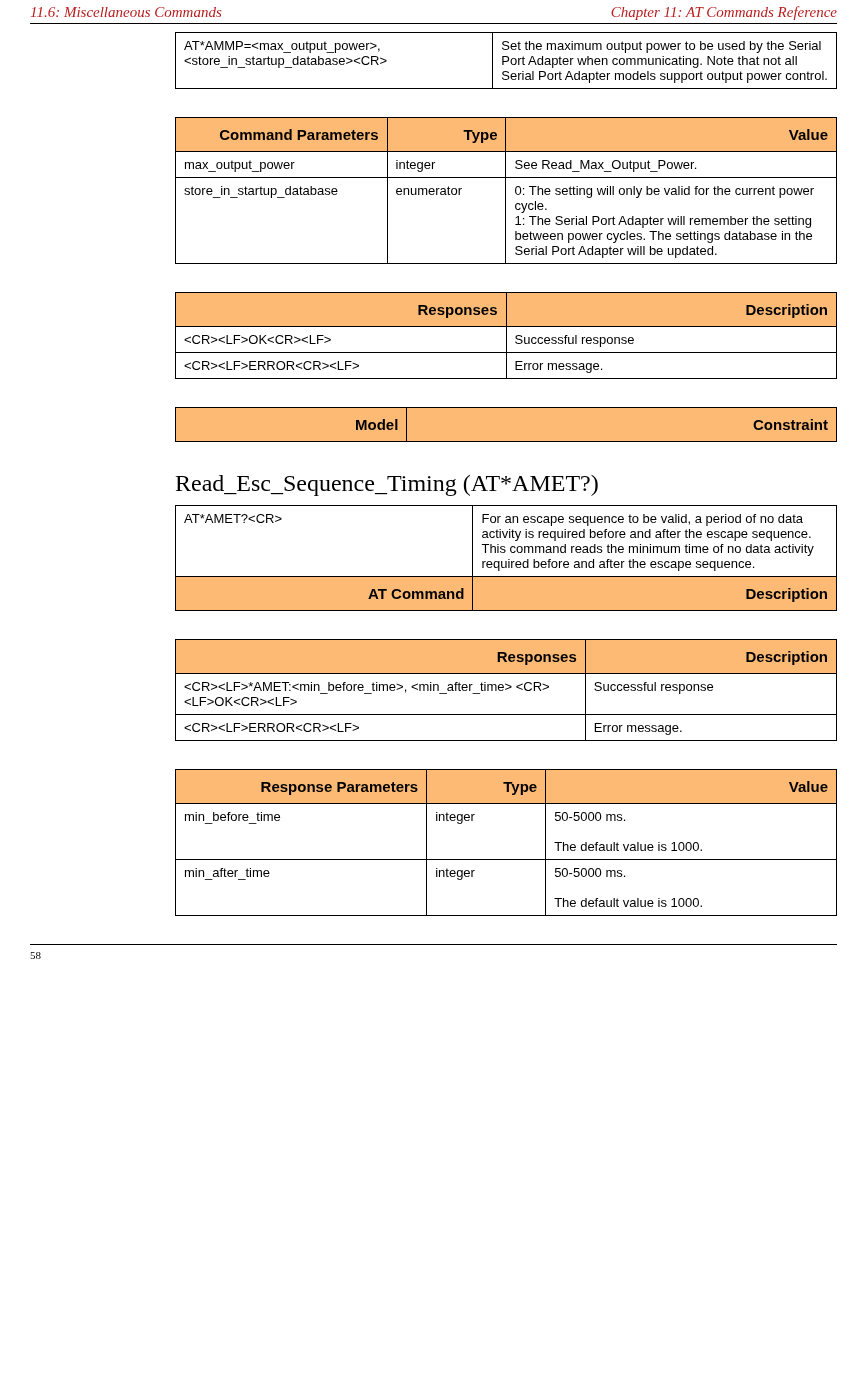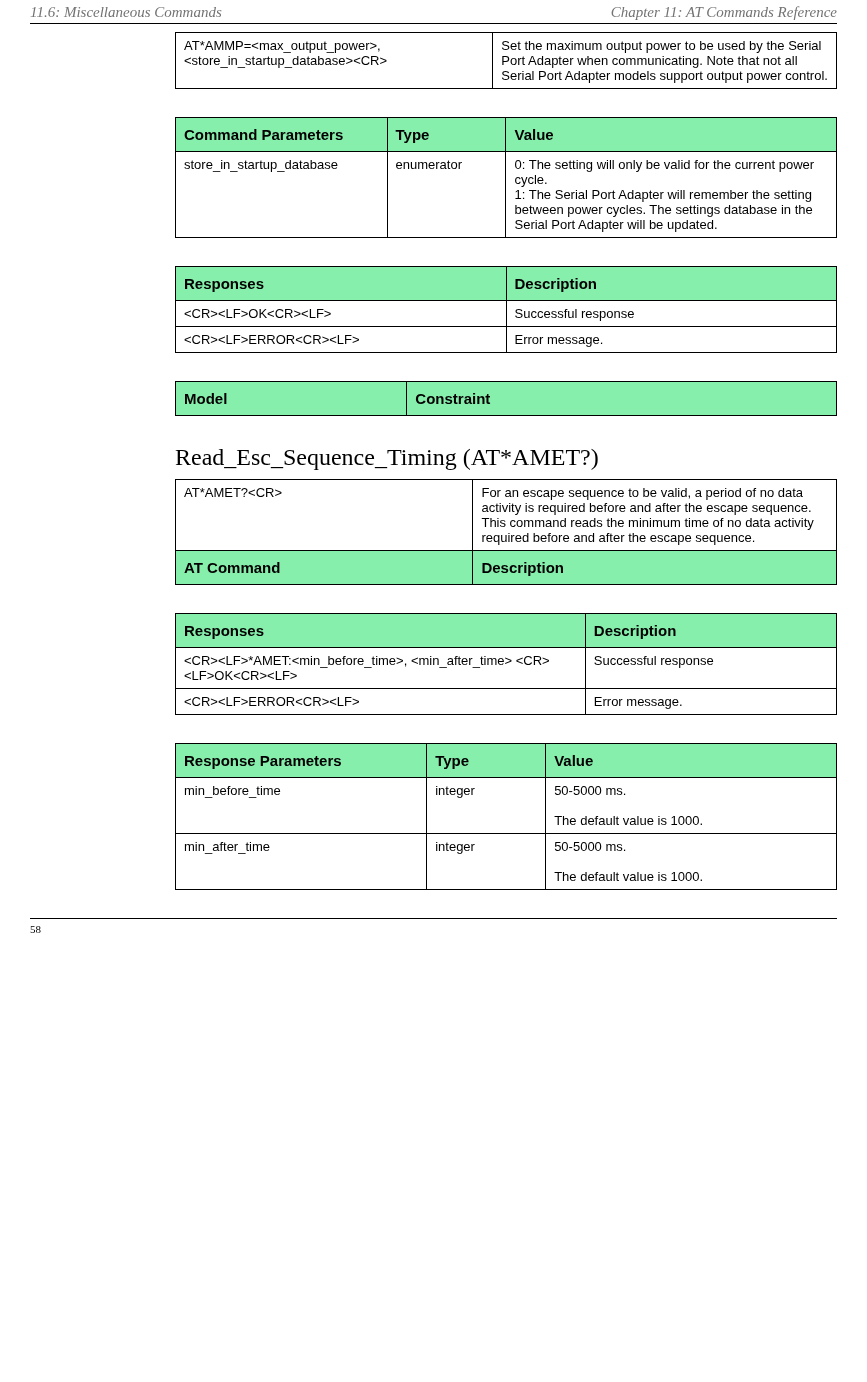--- a/index.html
+++ b/index.html
@@ -11,21 +11,21 @@
       font-size: 14px;
       color: #000;
     }
     .header-row {
       display: flex;
       justify-content: space-between;
       padding: 4px 30px 2px 30px;
       font-style: italic;
       font-family: Georgia, serif;
       font-size: 15px;
-      color: #737373;
+      color: #b91c1c;
     }
     .divider {
       border: none;
       border-top: 1.5px solid #000;
       margin: 0 30px 8px 30px;
     }
     .content {
       margin-left: 175px;
       margin-right: 30px;
     }
@@ -35,25 +35,26 @@
       margin-bottom: 28px;
     }
     th, td {
       border: 1px solid #000;
       padding: 5px 8px;
       text-align: left;
       vertical-align: top;
       font-size: 13px;
     }
     th {
-      background-color: #86efac;
+      background-color: #fdba74;
       font-family: Verdana, Geneva, sans-serif;
       font-weight: bold;
       font-size: 15px;
       padding: 8px 8px;
+      text-align: right;
     }
     .section-heading {
       font-family: Georgia, 'Times New Roman', serif;
       font-size: 24px;
       font-weight: normal;
       margin: 20px 0 8px 0;
     }
     .footer-divider {
       border: none;
       border-top: 1.5px solid #000;
@@ -85,20 +86,25 @@
     </tr>
   </tbody>
     </table>
 
   <table>
     <tbody>
         <tr>
       <th style="width:32%">Command Parameters</th>
       <th style="width:18%">Type</th>
       <th>Value</th>
+    </tr>
+    <tr>
+      <td>max_output_power</td>
+      <td>integer</td>
+      <td>See Read_Max_Output_Power.</td>
     </tr>
     <tr>
       <td>store_in_startup_database</td>
       <td>enumerator</td>
       <td style="white-space:pre-line">0: The setting will only be valid for the current power cycle.
 1: The Serial Port Adapter will remember the setting between power cycles. The settings database in the Serial Port Adapter will be updated.</td>
     </tr>
   </tbody>
     </table>
 

